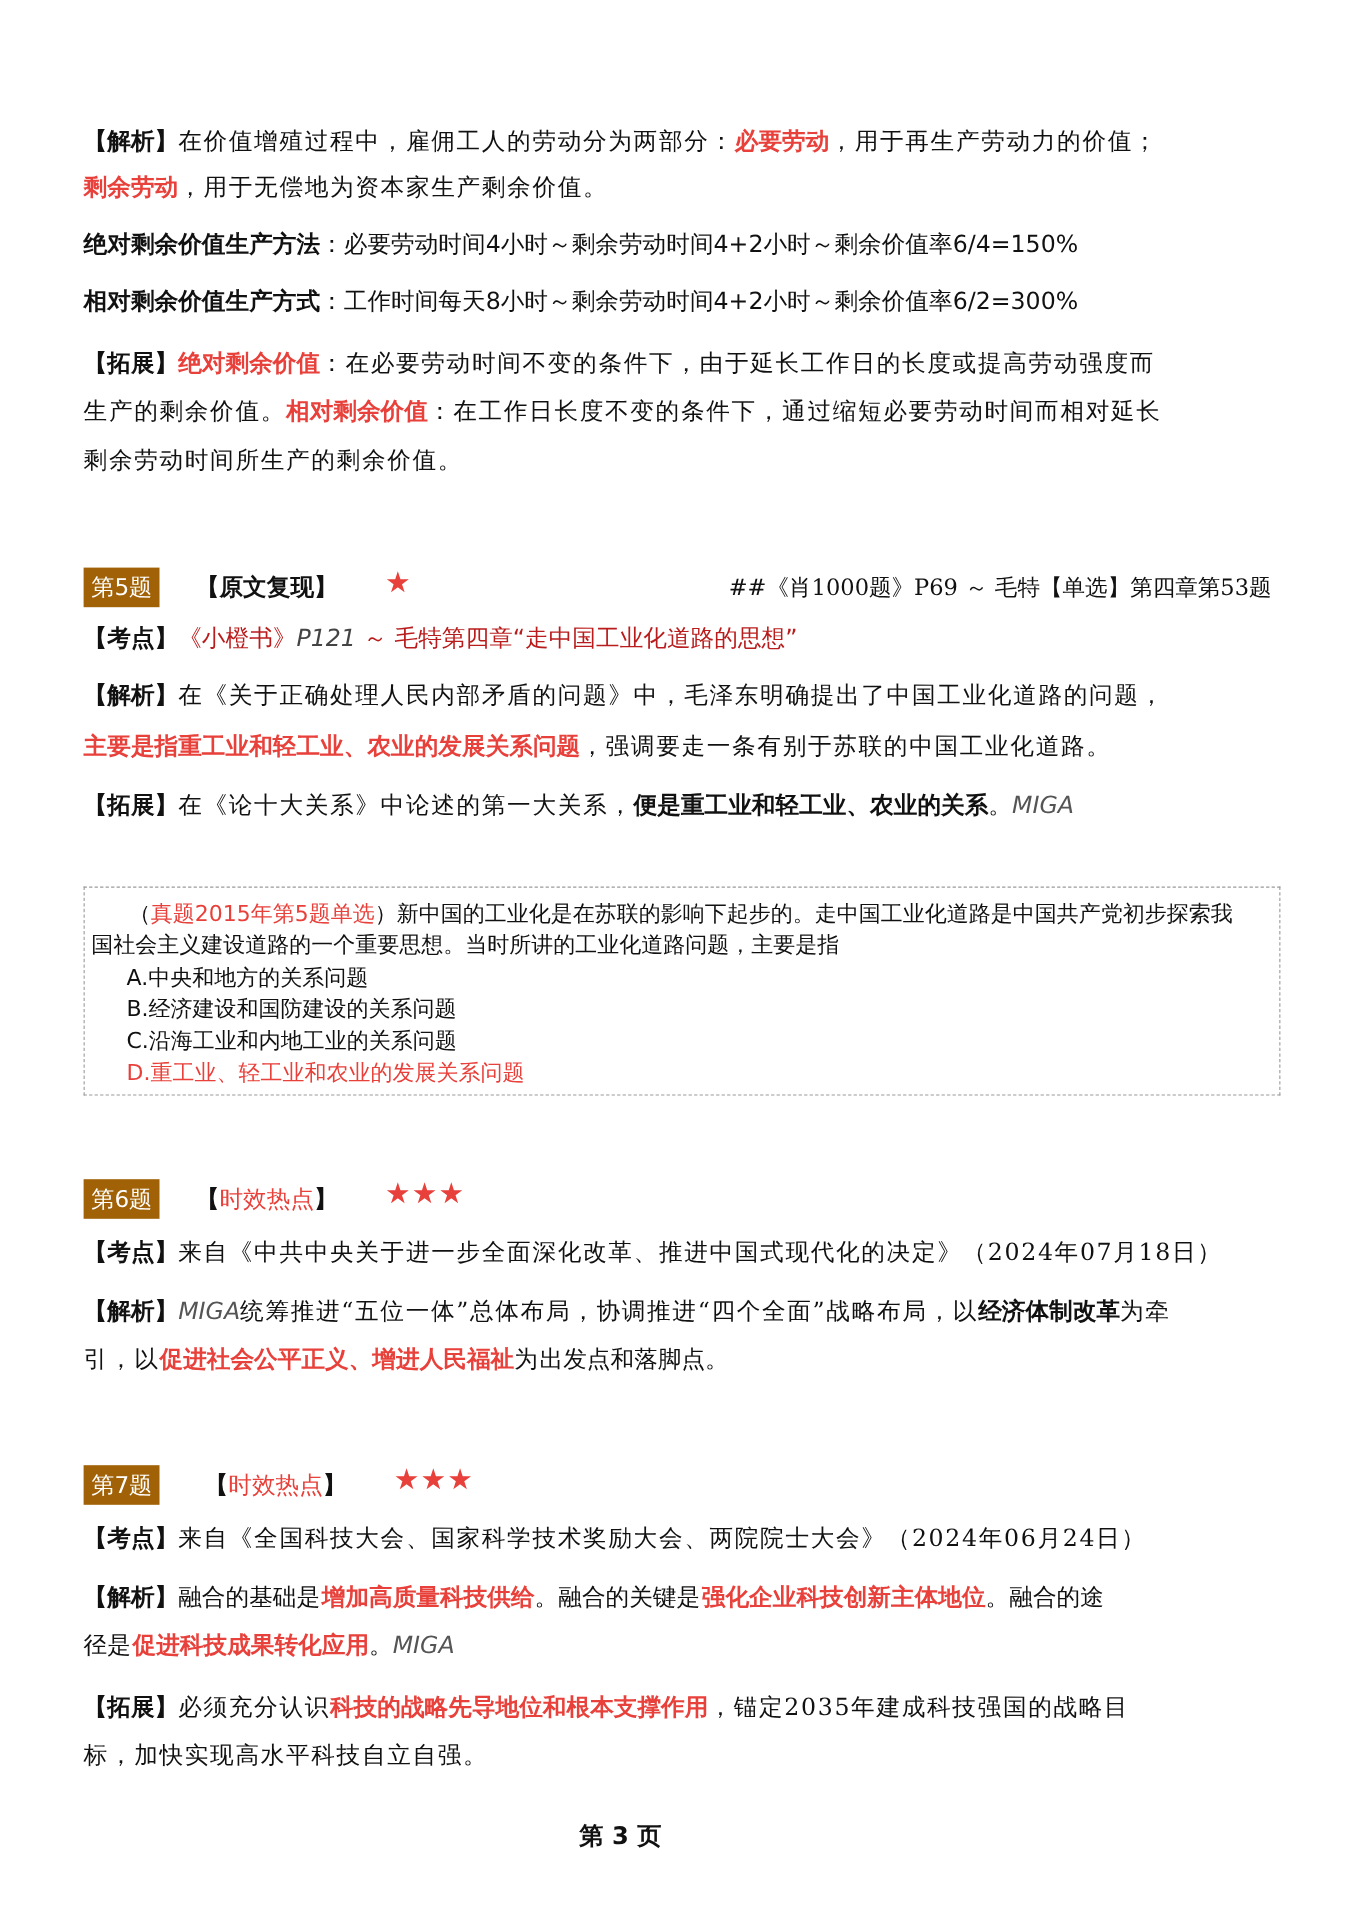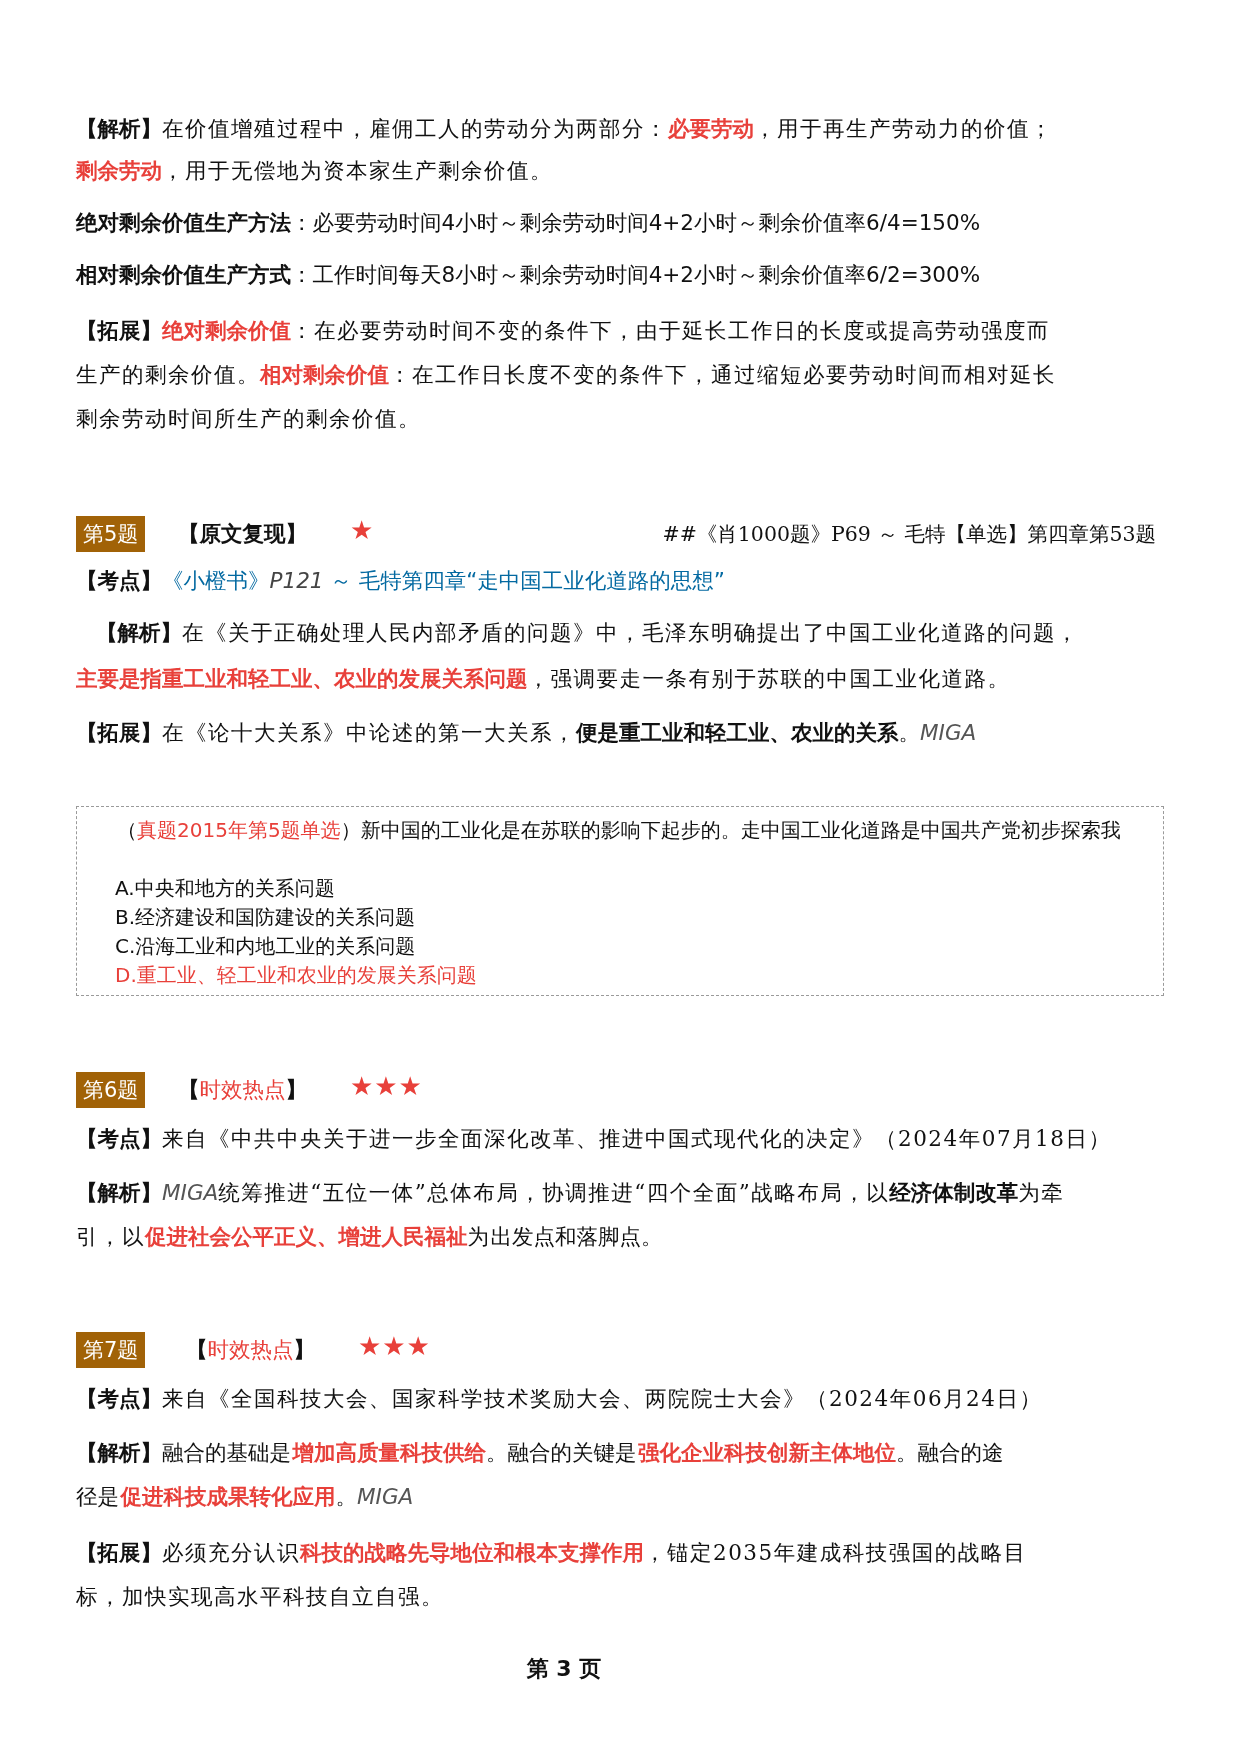--- a/index.html
+++ b/index.html
@@ -4,21 +4,21 @@
 <style>
   html,body{margin:0;padding:0;background:#ffffff;}
   body{width:1240px;height:1754px;position:relative;overflow:hidden;
        font-family:"DejaVu Sans","Liberation Sans",sans-serif;color:#111;}
   .line{position:absolute;left:76px;white-space:nowrap;font-size:21.5px;line-height:30px;}
   .serif{font-family:"DejaVu Serif","Liberation Serif",serif;letter-spacing:1.5px;}
   .b{font-weight:bold;text-align:center;}
   .red{color:#e8403a;}
   .redb{color:#e8403a;font-weight:bold;}
   .ital{font-style:italic;color:#444;}
-  .grey{color:#0369a1;}
+  .grey{color:#b91c1c;}
   .badge{position:absolute;left:76px;height:36px;line-height:36px;padding:0 7px;
          background:#a16207;color:#fff;font-size:21px;}
   .tag{position:absolute;font-size:21.5px;font-weight:bold;}
   .stars{position:absolute;color:#e8403a;font-size:26px;letter-spacing:1px;}
   .src{position:absolute;right:84px;font-size:20.5px;font-family:"DejaVu Serif","Liberation Serif",serif;}
   .qbox{position:absolute;left:76px;top:806px;width:1088px;height:190px;
         border:1.5px dashed #9a9a9a;box-sizing:border-box;}
   .qline{position:absolute;white-space:nowrap;font-size:20px;line-height:26px;}
   .footer{position:absolute;left:0;width:1128px;top:1654px;text-align:center;font-size:22px;font-weight:bold;}
 </style>
@@ -48,34 +48,35 @@
 </div>
 
 <div class="badge" style="top:516px;">第5题</div>
 <div class="tag" style="left:178px;top:519px;">【原文复现】</div>
 <div class="stars" style="left:350px;top:515px;">★</div>
 <div class="src" style="top:520px;">##《肖1000题》P69 ～ 毛特【单选】第四章第53题</div>
 
 <div class="line" style="top:566px;">
   <span class="b">【考点】</span><span class="grey">《小橙书》</span><span class="ital">P121</span><span class="grey"> ～ 毛特第四章“走中国工业化道路的思想”</span>
 </div>
-<div class="line" style="top:618px;margin-left:20px;">
+<div class="line" style="top:618px;">
   <span class="b">【解析】</span><span class="serif">在《关于正确处理人民内部矛盾的问题》中，毛泽东明确提出了中国工业化道路的问题，</span>
 </div>
 <div class="line" style="top:664px;">
   <span class="redb">主要是指重工业和轻工业、农业的发展关系问题</span><span class="serif">，强调要走一条有别于苏联的中国工业化道路。</span>
 </div>
 <div class="line" style="top:718px;">
   <span class="b">【拓展】</span><span class="serif">在《论十大关系》中论述的第一大关系，</span><span class="b">便是重工业和轻工业、农业的关系</span><span>。</span><span class="ital" style="color:#555;">MIGA</span>
 </div>
 
 <div class="qbox">
   <div class="qline" style="left:40px;top:10px;">
     <span>（</span><span class="red">真题2015年第5题单选</span><span>）</span><span>新中国的工业化是在苏联的影响下起步的。走中国工业化道路是中国共产党初步探索我</span>
   </div>
+  <div class="qline" style="left:6px;top:38px;">国社会主义建设道路的一个重要思想。当时所讲的工业化道路问题，主要是指</div>
   <div class="qline" style="left:38px;top:68px;">A.中央和地方的关系问题</div>
   <div class="qline" style="left:38px;top:97px;">B.经济建设和国防建设的关系问题</div>
   <div class="qline" style="left:38px;top:126px;">C.沿海工业和内地工业的关系问题</div>
   <div class="qline red" style="left:38px;top:155px;">D.重工业、轻工业和农业的发展关系问题</div>
 </div>
 
 <div class="badge" style="top:1072px;">第6题</div>
 <div class="tag" style="left:178px;top:1075px;font-weight:bold;">
   <span>【</span><span class="red" style="font-weight:normal;">时效热点</span><span>】</span>
 </div>

